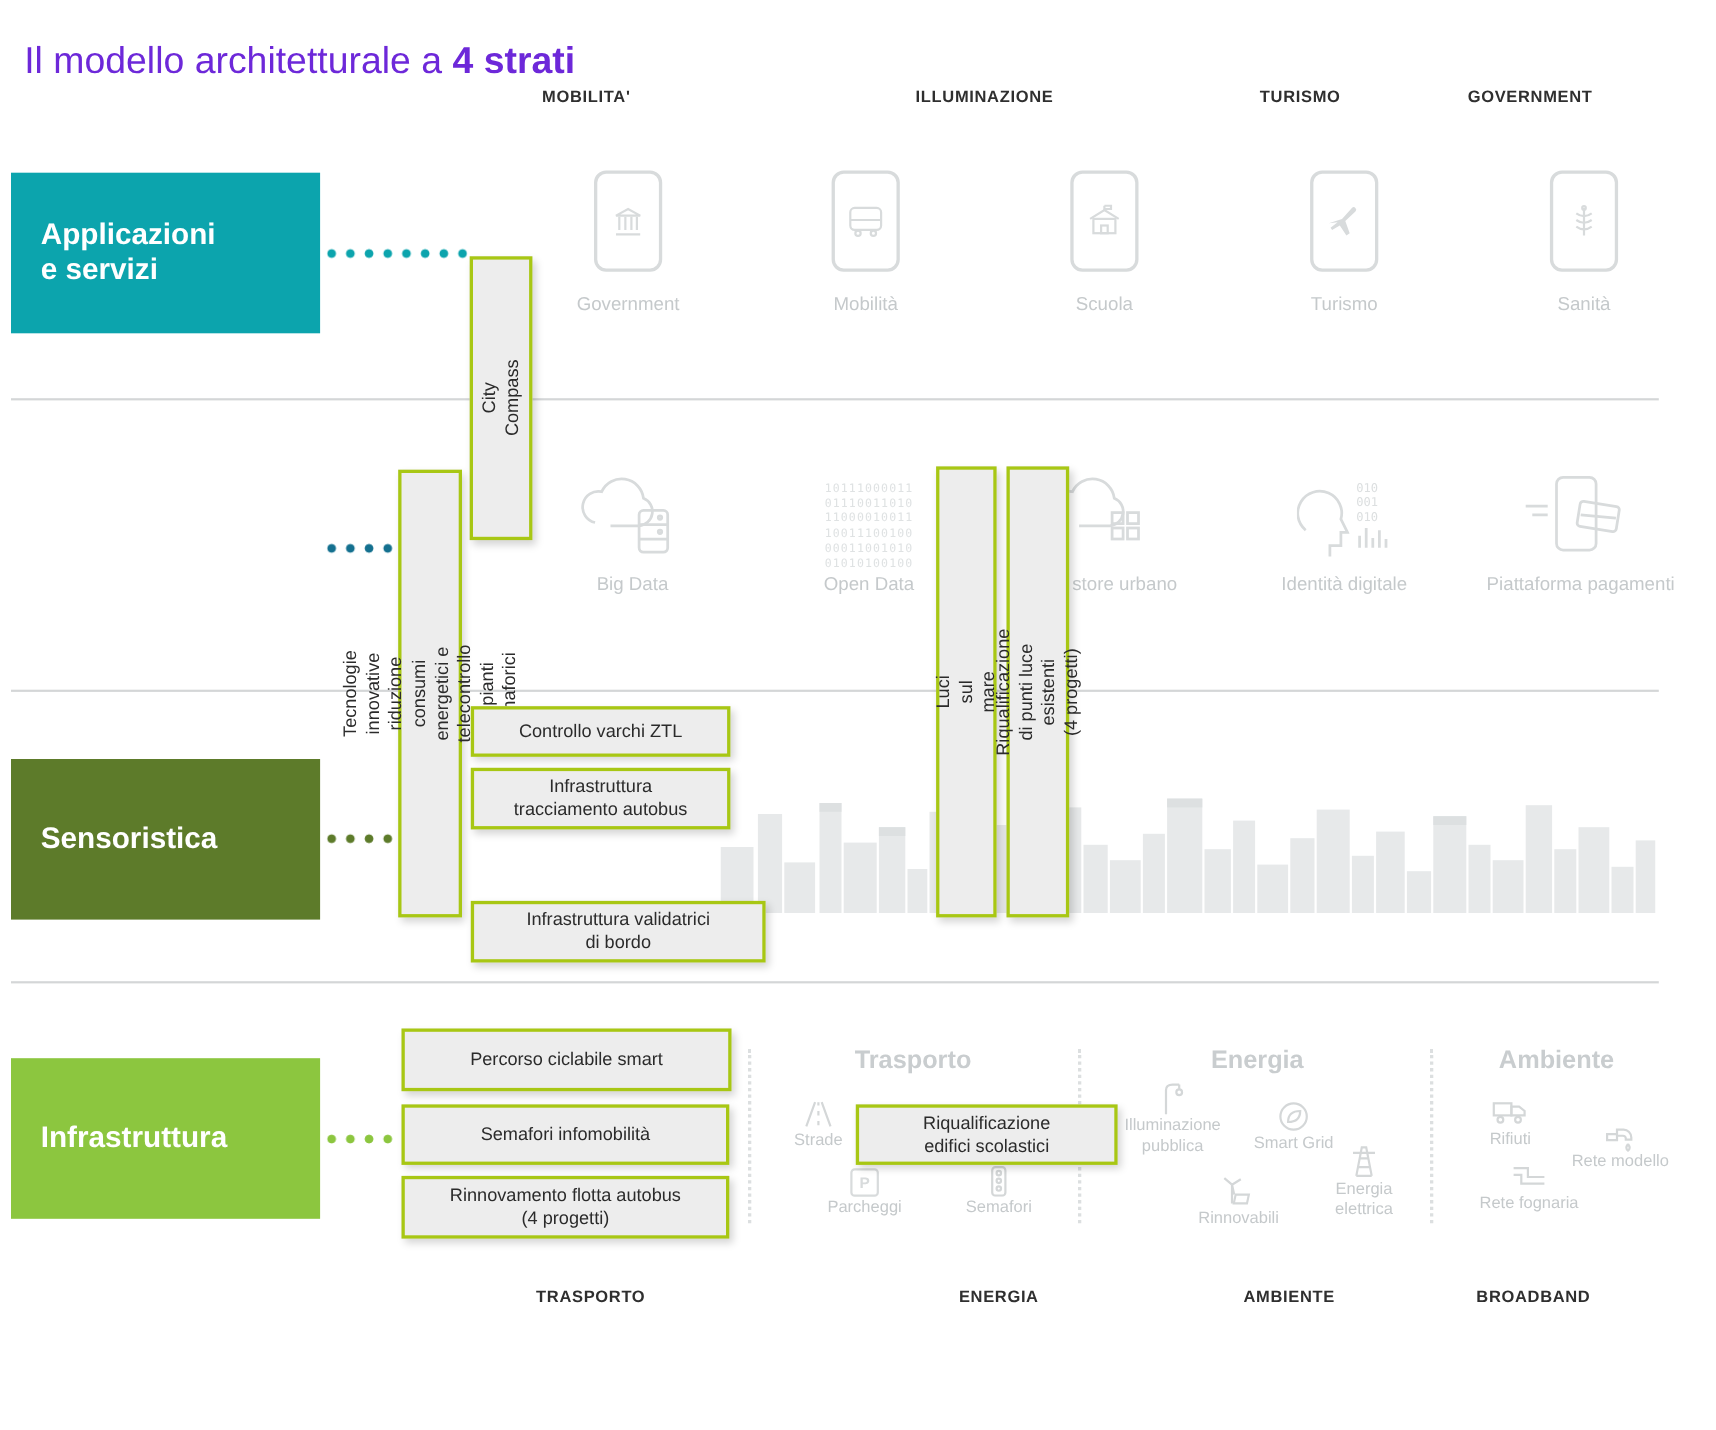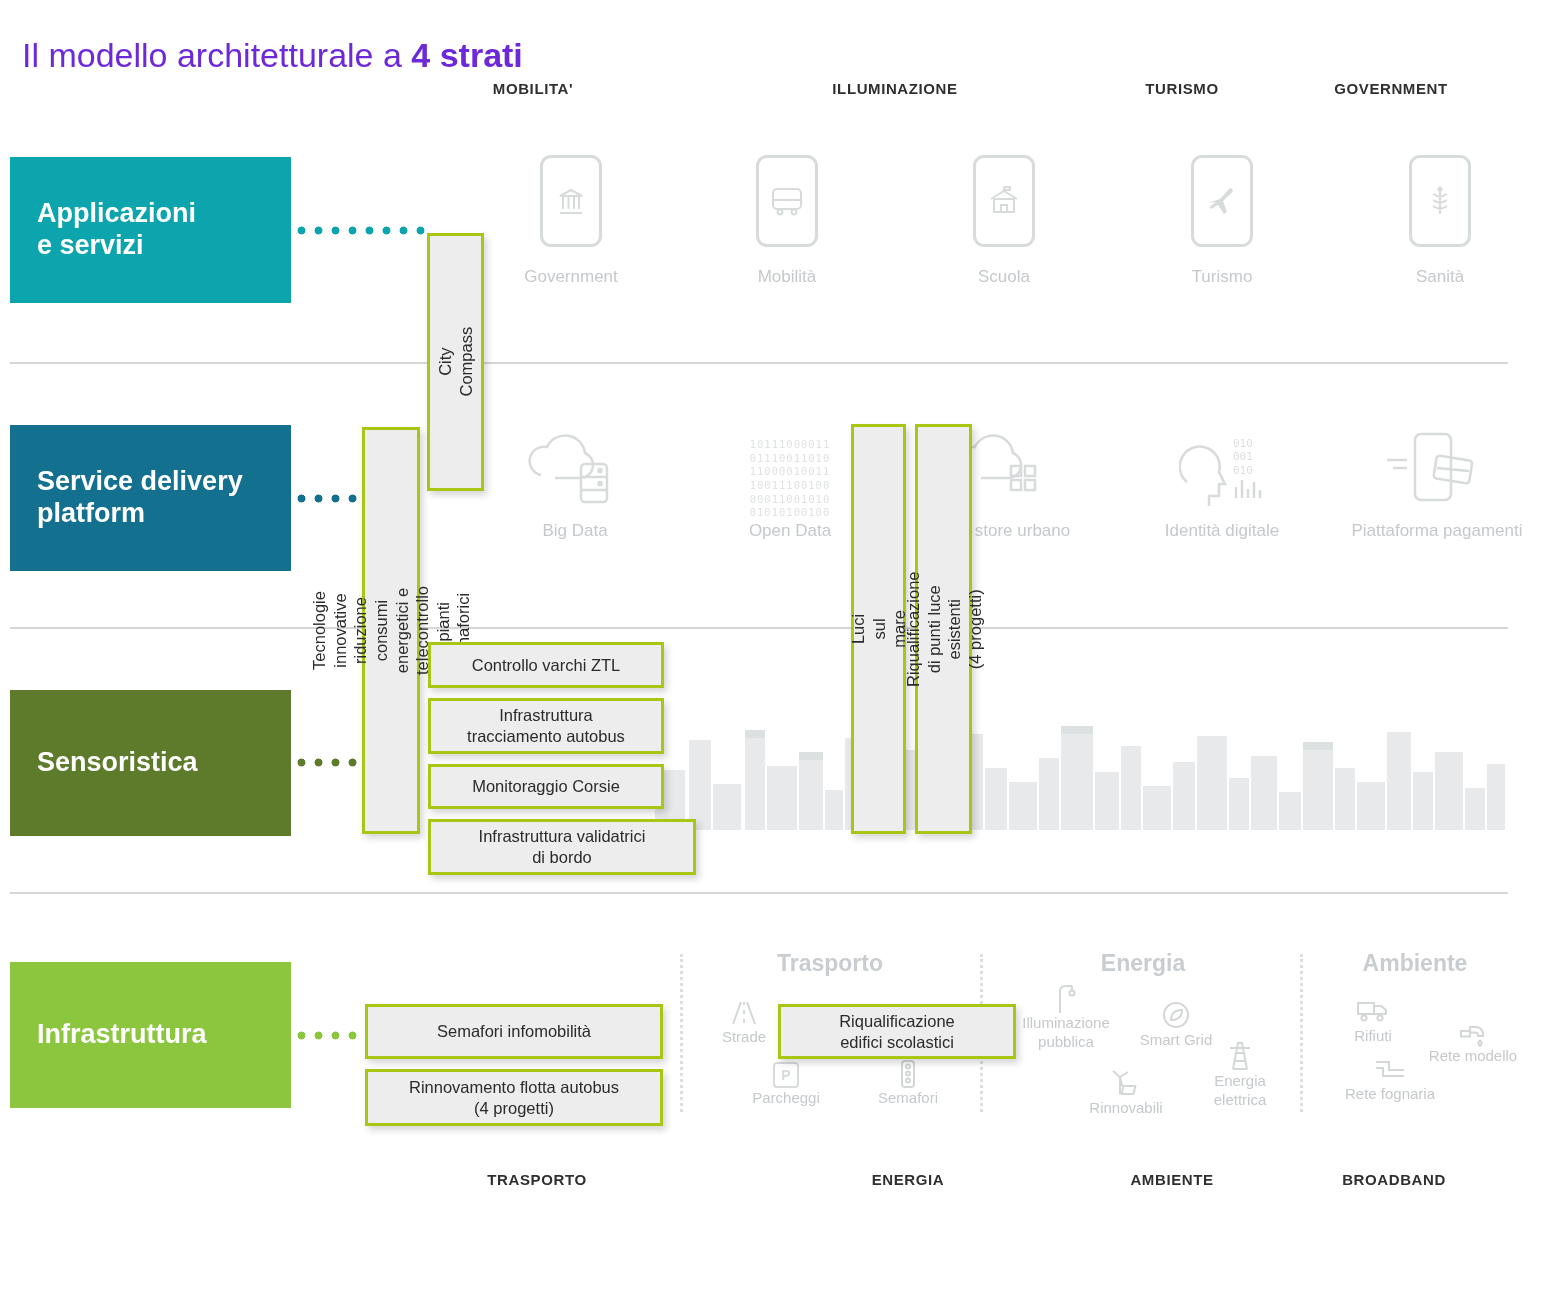--- a/index.html
+++ b/index.html
@@ -60,22 +60,20 @@
   <div class="hdr" style="left:895px">ILLUMINAZIONE</div>
   <div class="hdr" style="left:1182px">TURISMO</div>
   <div class="hdr" style="left:1391px">GOVERNMENT</div>
 
   <div class="hline" style="top:362px"></div>
   <div class="hline" style="top:627px"></div>
   <div class="hline" style="top:892px"></div>
 
   <div class="layer" style="top:157px;background:var(--teal)">Applicazioni
 e servizi</div>
-  <div class="layer" style="top:425px;background:var(--blue)">Service delivery
-platform</div>
   <div class="layer" style="top:690px;background:var(--olive)">Sensoristica</div>
   <div class="layer" style="top:962px;background:var(--green)">Infrastruttura</div>
 
   <div class="dots dots-teal" style="left:297px;top:226px;width:128px"></div>
   <div class="dots dots-blue" style="left:297px;top:494px;width:64px"></div>
   <div class="dots dots-olive" style="left:297px;top:758px;width:64px"></div>
   <div class="dots dots-green" style="left:297px;top:1031px;width:66px"></div>
 
   <div class="phone" style="left:571px">
     <svg width="34" height="30" viewBox="0 0 34 30" fill="none" stroke="#d8dbdc" stroke-width="2">
@@ -324,22 +322,22 @@
     <span class="vtext" style="width:396px">Luci sul mare</span>
   </div>
   <div class="pbox" style="left:915px;top:424px;width:57px;height:410px">
     <span class="vtext" style="width:396px">Riqualificazione di punti luce esistenti
 (4 progetti)</span>
   </div>
 
   <div class="pbox" style="left:428px;top:642px;width:236px;height:46px">Controllo varchi ZTL</div>
   <div class="pbox" style="left:428px;top:698px;width:236px;height:56px">Infrastruttura
 tracciamento autobus</div>
-  <div class="pbox" style="left:428px;top:764px;width:236px;height:45px">Monitoraggio Corsie</div>
   <div class="pbox" style="left:428px;top:819px;width:268px;height:56px">Infrastruttura validatrici
 di bordo</div>
+  <div class="pbox" style="left:365px;top:935px;width:300px;height:57px">Percorso ciclabile smart</div>
   <div class="pbox" style="left:365px;top:1004px;width:298px;height:55px">Semafori infomobilità</div>
   <div class="pbox" style="left:365px;top:1069px;width:298px;height:57px">Rinnovamento flotta autobus
 (4 progetti)</div>
   <div class="pbox" style="left:778px;top:1004px;width:238px;height:55px">Riqualificazione
 edifici scolastici</div>
 
 </div>
 
 </body></html>

